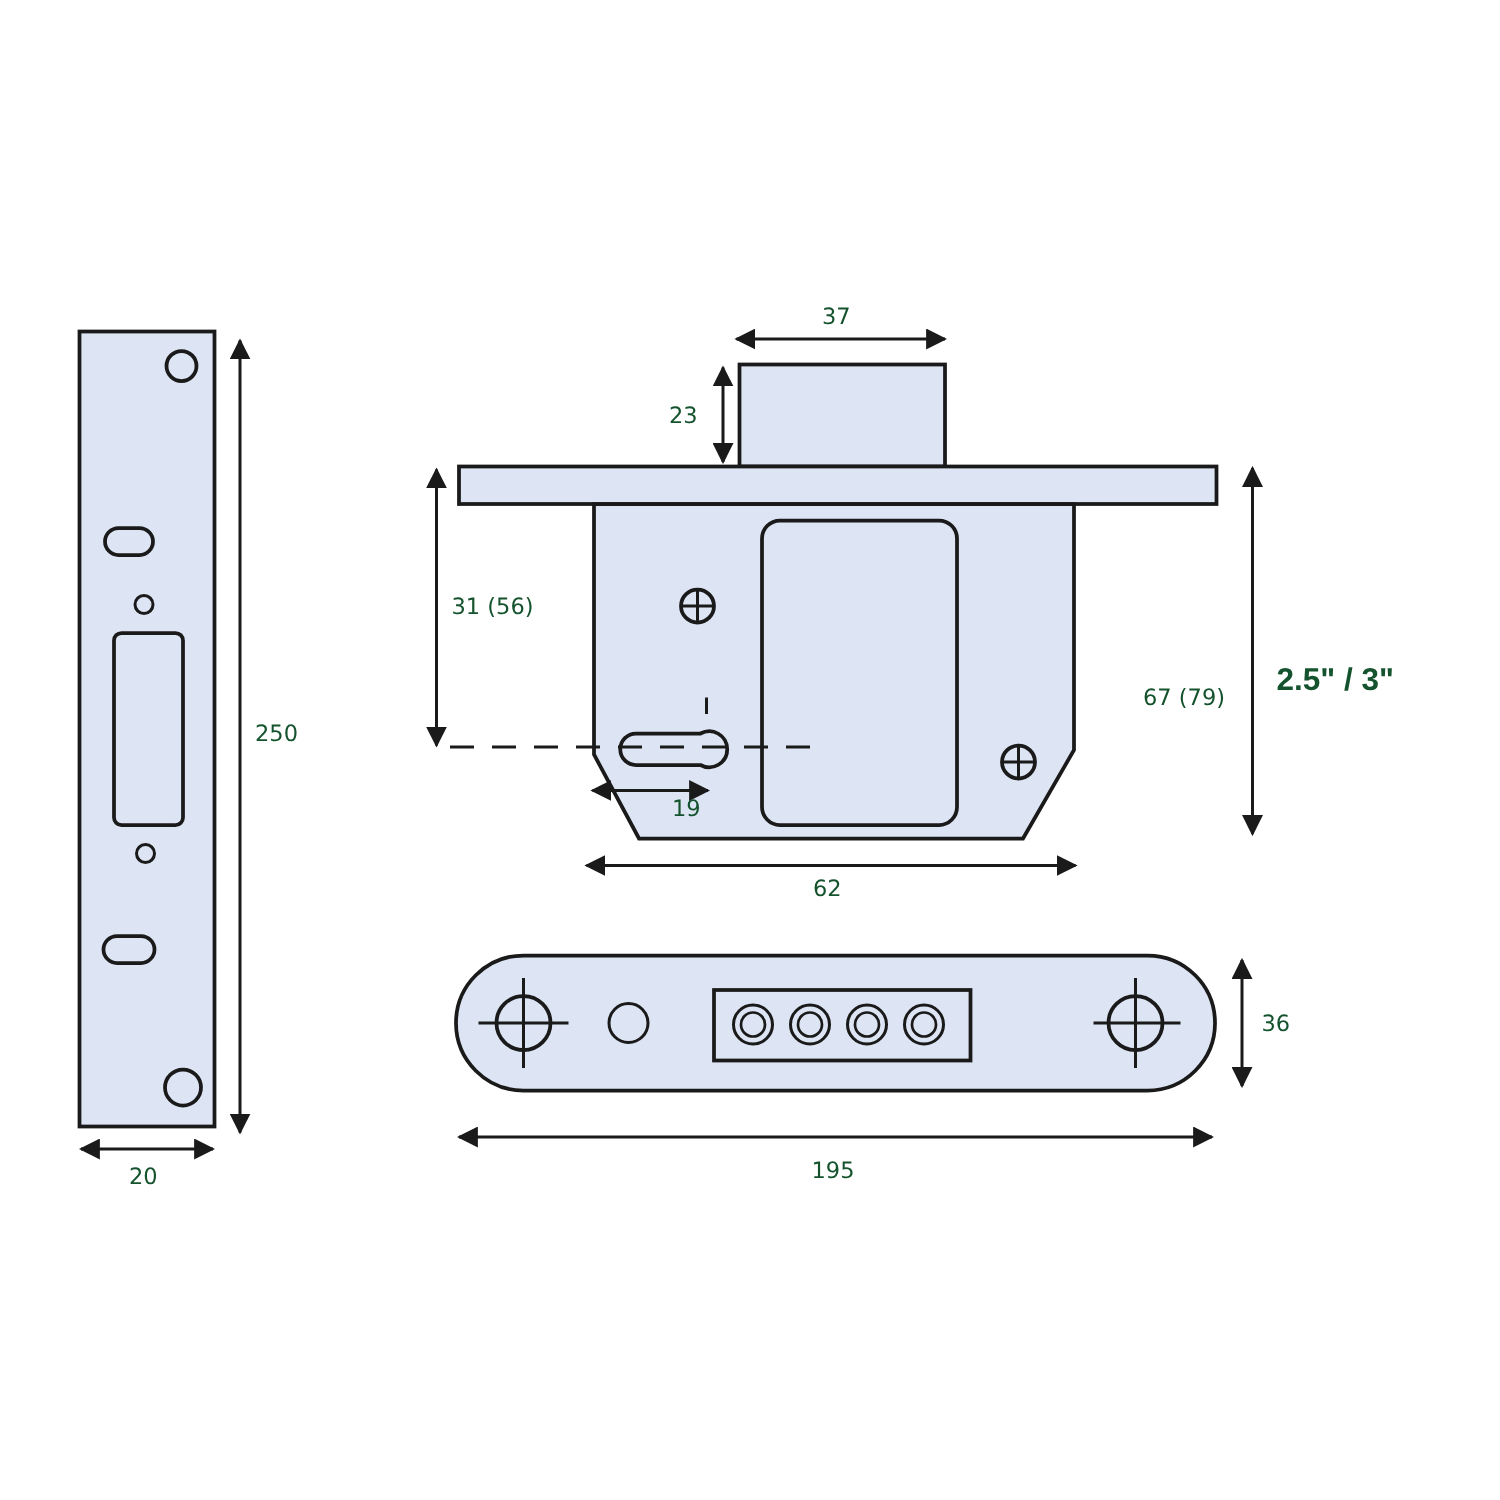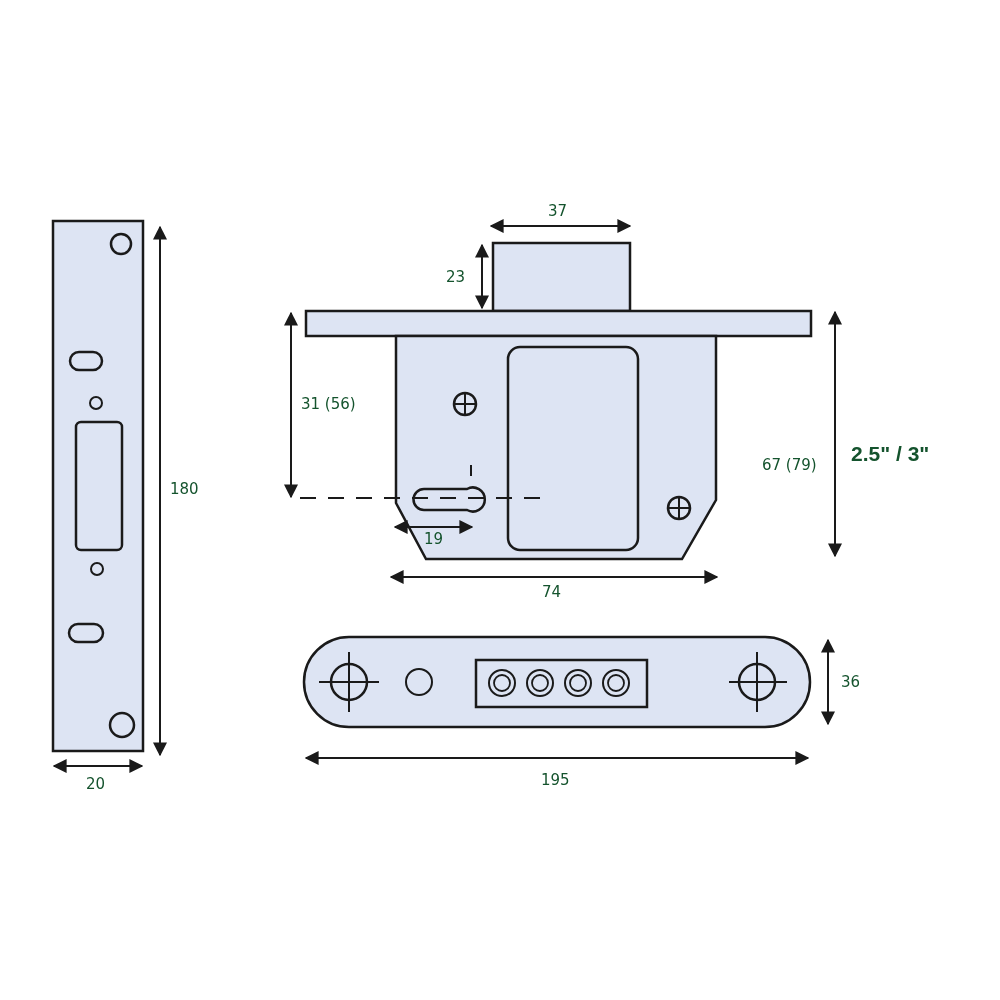--- a/index.html
+++ b/index.html
@@ -100,26 +100,26 @@
         <line x1="729" y1="682" x2="787" y2="682" stroke="#1a1a1a" stroke-width="2"></line>
         <line x1="757" y1="652" x2="757" y2="712" stroke="#1a1a1a" stroke-width="2"></line>
       </g>
     </g>
 
     <line x1="828" y1="640" x2="828" y2="724" stroke="#1a1a1a" stroke-width="2" marker-start="url(#arr)" marker-end="url(#arr)"></line>
 
     <line x1="306" y1="758" x2="808" y2="758" stroke="#1a1a1a" stroke-width="2" marker-start="url(#arr)" marker-end="url(#arr)"></line>
   </svg>
 
-  <span class="lbl md" style="left:170px; top:482px;">180</span>
+  <span class="lbl md" style="left:170px; top:482px;">250</span>
   <span class="lbl md" style="left:86px; top:777px;">20</span>
 
   <span class="lbl md" style="left:548px; top:204px;">37</span>
   <span class="lbl md" style="left:446px; top:270px;text-align:center;">23</span>
   <span class="lbl md" style="left:301px; top:397px;">31 (56)</span>
   <span class="lbl sm" style="left:762px; top:446px;margin-top:12px;">67 (79)</span>
   <span class="lbl lg" style="left:851px; top:443px;">2.5" / 3"</span>
-  <span class="lbl md" style="left:424px; top:532px;">19</span>
-  <span class="lbl md" style="left:542px; top:585px;">74</span>
+  <span class="lbl md" style="left:448px; top:532px;">19</span>
+  <span class="lbl md" style="left:542px; top:585px;">62</span>
 
   <span class="lbl md" style="left:541px; top:773px;">195</span>
   <span class="lbl md" style="left:841px; top:675px;">36</span>
 </div>
 
 </body></html>

